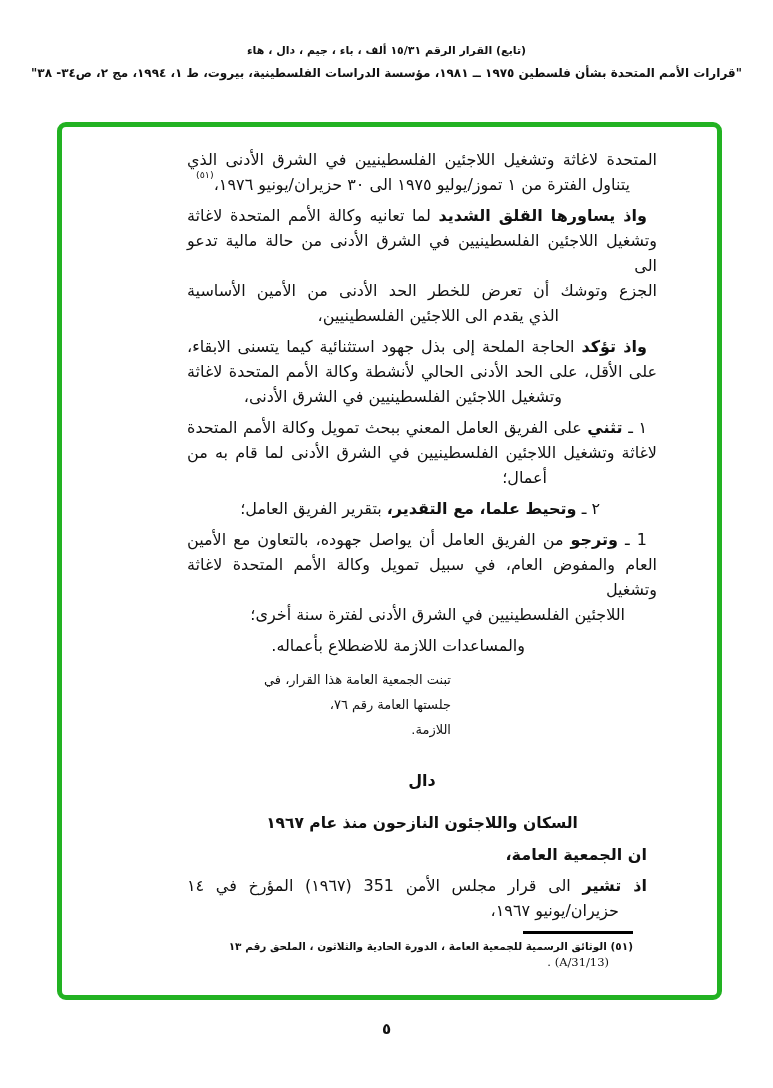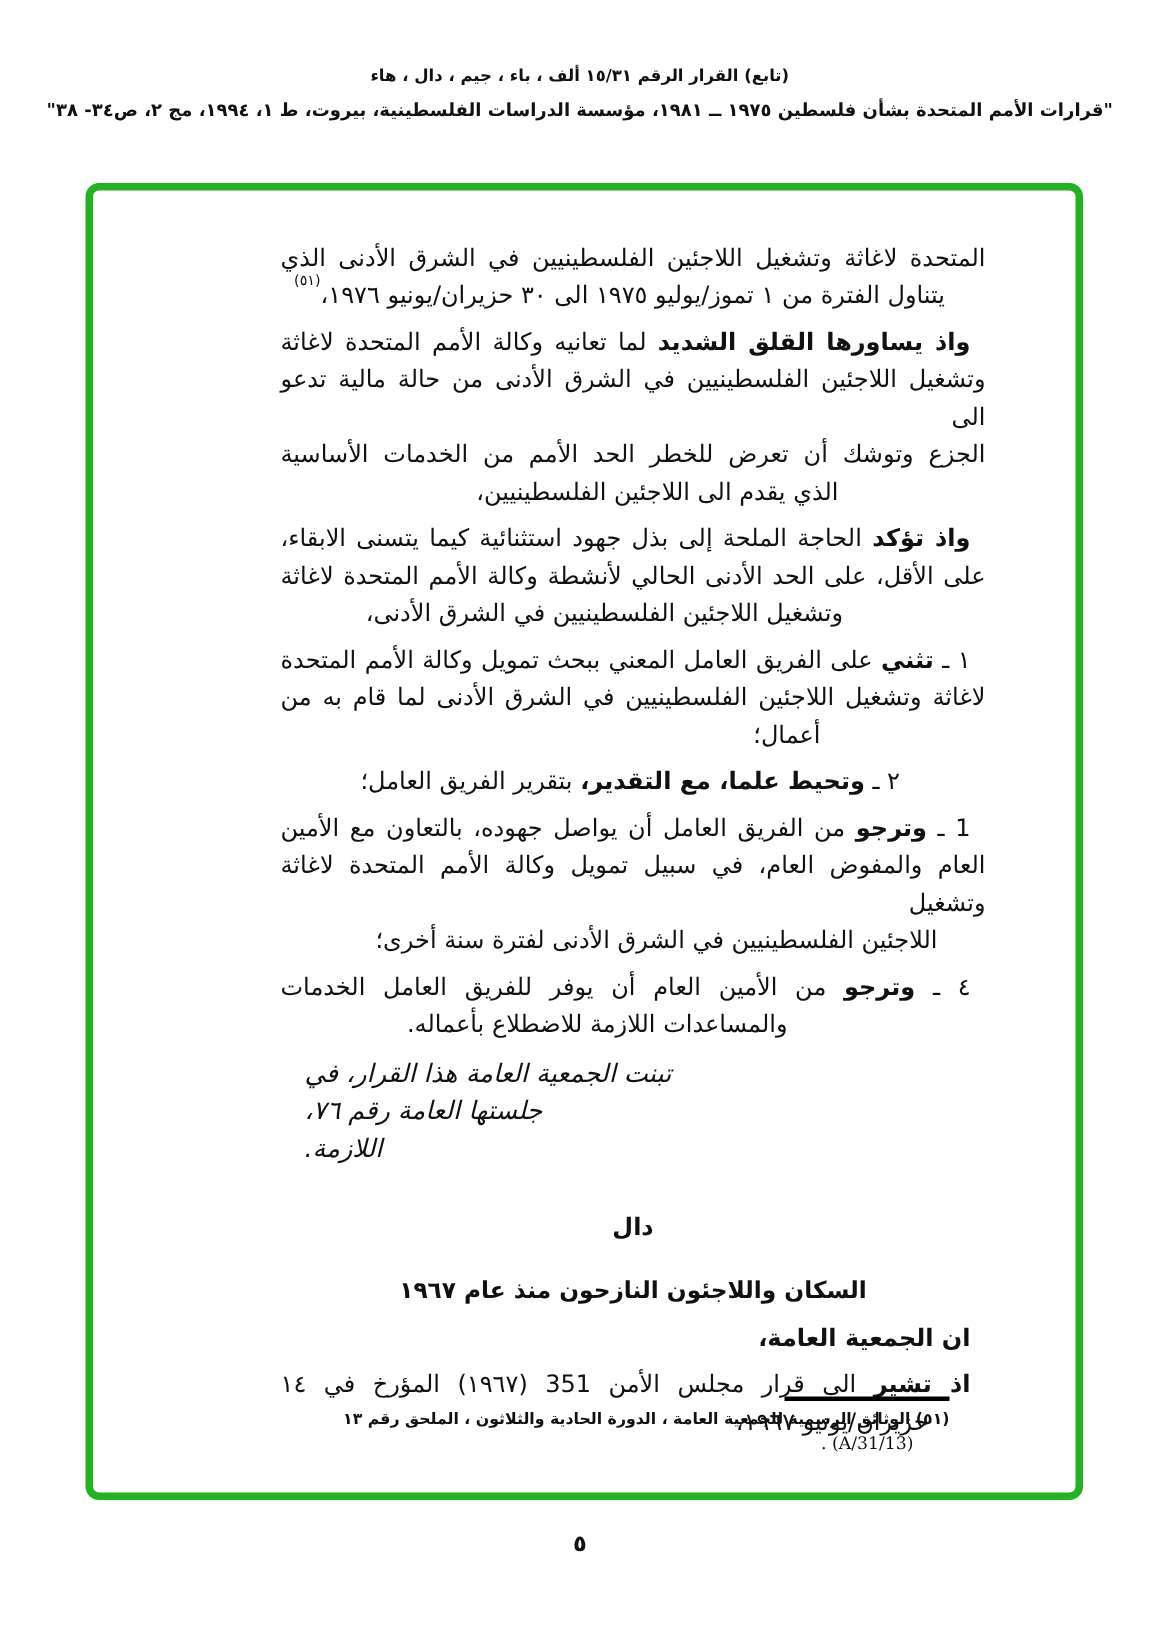--- a/index.html
+++ b/index.html
@@ -8,31 +8,31 @@
     font-family:"DejaVu Sans",sans-serif;position:relative;overflow:hidden;
   }
   .header{direction:rtl;}
   .header-title{margin-top:44px;text-align:center;font-weight:bold;font-size:11px;letter-spacing:0.2px;}
   .header-source{margin-top:9px;text-align:center;font-weight:bold;font-size:12px;}
   .green-box{
     position:absolute;left:57px;top:122px;width:665px;height:878px;
     border:5px solid #22b222;border-radius:9px;box-sizing:border-box;background:#fff;
   }
   .text-column{
-    position:absolute;top:32px;right:60px;width:470px;
+    position:absolute;top:20px;right:60px;width:470px;
     direction:rtl;font-size:16px;line-height:25px;
   }
   .para{margin-top:6px;}
   .para:first-child{margin-top:0;}
   .jl{text-align:justify;text-align-last:justify;}
   .rl{text-align:right;}
   .first{padding-right:10px;}
   .b{font-weight:bold;}
   sup{font-size:9.5px;position:relative;top:-6px;line-height:0;}
-  .note{margin:9px 206px 0 0;width:248px;text-align:left;font-size:17px;font-style:italic;}
+  .note{margin:9px 206px 0 0;width:248px;text-align:right;font-size:13px;}
   .heading{margin-top:26px;text-align:center;font-weight:bold;font-size:16px;}
   .subheading{margin-top:18px;text-align:center;font-weight:bold;font-size:15.5px;}
   .footnote{position:absolute;right:84px;bottom:26px;width:380px;direction:rtl;}
   .footnote-rule{width:110px;height:3px;background:#000;}
   .footnote-text{margin-top:6px;font-size:10.5px;font-weight:bold;white-space:nowrap;text-align:right;}
   .footnote-citation{margin-top:3px;font-size:11.5px;text-align:right;padding-left:0;padding-right:24px;font-family:"DejaVu Serif",serif;}
   .page-number{position:absolute;top:1020px;left:0;width:100%;text-align:center;font-weight:bold;font-size:15px;}
 </style>
 </head>
 <body>
@@ -44,21 +44,21 @@
 
 <div class="green-box">
   <div class="text-column">
       <div class="para">
         <div class="line jl"><span>المتحدة لاغاثة وتشغيل اللاجئين الفلسطينيين في الشرق الأدنى الذي</span></div>
         <div class="line rl" style="padding-right: 27px;"><span>يتناول الفترة من ١ تموز/يوليو ١٩٧٥ الى ٣٠ حزيران/يونيو ١٩٧٦،</span><sup>(٥١)</sup></div>
       </div>
       <div class="para">
         <div class="line jl first"><span class="b">واذ يساورها القلق الشديد</span><span> لما تعانيه وكالة الأمم المتحدة لاغاثة</span></div>
         <div class="line jl"><span>وتشغيل اللاجئين الفلسطينيين في الشرق الأدنى من حالة مالية تدعو الى</span></div>
-        <div class="line jl"><span>الجزع وتوشك أن تعرض للخطر الحد الأمم من الخدمات الأساسية</span></div>
+        <div class="line jl"><span>الجزع وتوشك أن تعرض للخطر الحد الأدنى من الأمين الأساسية</span></div>
         <div class="line rl" style="padding-right: 98px;"><span>الذي يقدم الى اللاجئين الفلسطينيين،</span></div>
       </div>
       <div class="para">
         <div class="line jl first"><span class="b">واذ تؤكد</span><span> الحاجة الملحة إلى بذل جهود استثنائية كيما يتسنى الابقاء،</span></div>
         <div class="line jl"><span>على الأقل، على الحد الأدنى الحالي لأنشطة وكالة الأمم المتحدة لاغاثة</span></div>
         <div class="line rl" style="padding-right: 95px;"><span>وتشغيل اللاجئين الفلسطينيين في الشرق الأدنى،</span></div>
       </div>
       <div class="para">
         <div class="line jl first"><span>١ ـ </span><span class="b">تثني</span><span> على الفريق العامل المعني ببحث تمويل وكالة الأمم المتحدة</span></div>
         <div class="line jl"><span>لاغاثة وتشغيل اللاجئين الفلسطينيين في الشرق الأدنى لما قام به من</span></div>
@@ -66,21 +66,20 @@
       </div>
       <div class="para">
         <div class="line rl" style="padding-right: 57px;"><span>٢ ـ </span><span class="b">وتحيط علما، مع التقدير،</span><span> بتقرير الفريق العامل؛</span></div>
       </div>
       <div class="para">
         <div class="line jl first"><span>1 ـ </span><span class="b">وترجو</span><span> من الفريق العامل أن يواصل جهوده، بالتعاون مع الأمين</span></div>
         <div class="line jl"><span>العام والمفوض العام، في سبيل تمويل وكالة الأمم المتحدة لاغاثة وتشغيل</span></div>
         <div class="line rl" style="padding-right: 32px;"><span>اللاجئين الفلسطينيين في الشرق الأدنى لفترة سنة أخرى؛</span></div>
       </div>
       <div class="para">
-        <div class="line jl first"><span>٤ ـ </span><span class="b">وترجو</span><span> من الأمين العام أن يوفر للفريق العامل الخدمات</span></div>
         <div class="line rl" style="padding-right: 132px;"><span>والمساعدات اللازمة للاضطلاع بأعماله.</span></div>
       </div>
       <div class="note">
         <div class="note-line">تبنت الجمعية العامة هذا القرار، في</div>
         <div class="note-line">جلستها العامة رقم ٧٦،</div>
         <div class="note-line">اللازمة.</div>
       </div>
       <div class="heading">دال</div>
       <div class="subheading">السكان واللاجئون النازحون منذ عام ١٩٦٧</div>
       <div class="para">

